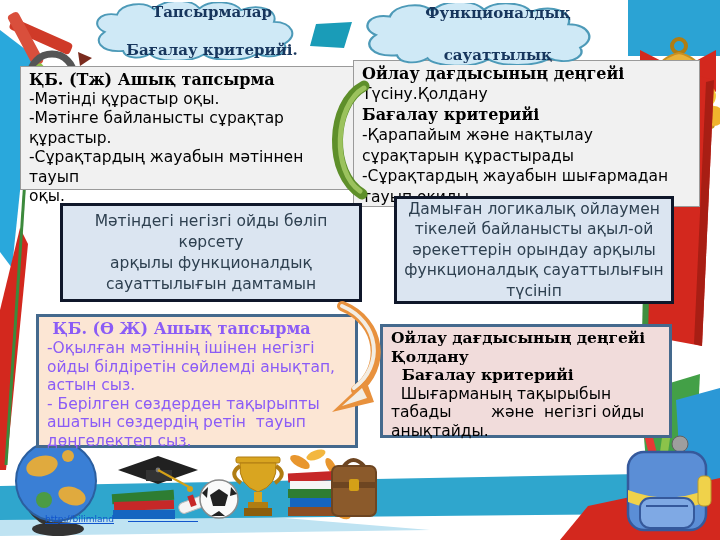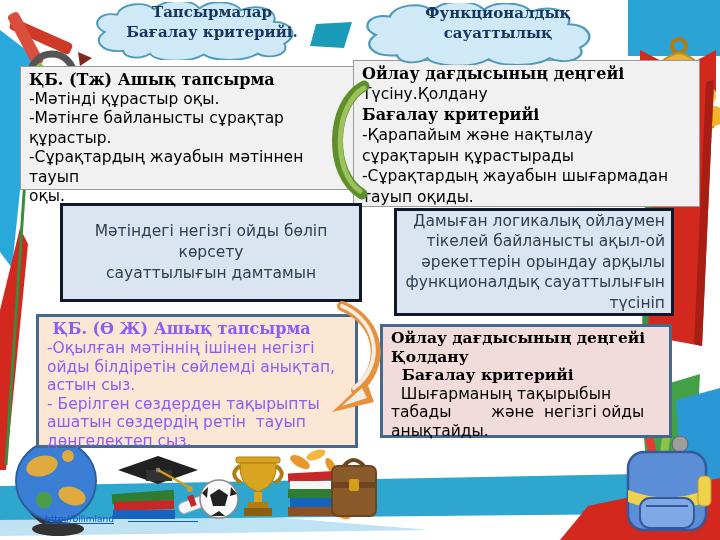--- a/index.html
+++ b/index.html
@@ -16,30 +16,30 @@
   .peach{background:#fce6d4;border:3px solid #44698d;padding:2px 8px;color:#8b5cf6;}
   .pink{background:#f1dcdb;border:3px solid #44698d;padding:2px 8px;color:#000;}
 
   .serif{font-family:"DejaVu Serif","Liberation Serif",serif;font-weight:bold;}
   .ln{white-space:pre-wrap;}
   #task1{left:20px;top:66px;width:336px;height:124px;font-size:15.5px;line-height:19.4px;}
   #task1 .serif{font-size:16px;line-height:21px;}
   #level1{left:353px;top:60px;width:347px;height:147px;font-size:15.5px;line-height:20.4px;}
   #level1 .serif{font-size:16px;line-height:21px;}
   #goal1{left:60px;top:203px;width:302px;height:99px;font-size:15.5px;line-height:21px;}
-  #goal2{left:394px;top:208px;width:280px;height:108px;font-size:15.5px;line-height:20.4px;align-items:flex-end;}
+  #goal2{left:394px;top:196px;width:280px;height:108px;font-size:15.5px;line-height:20.4px;}
   #task2{left:36px;top:314px;width:322px;height:134px;font-size:15.5px;line-height:18.6px;}
   #task2 .serif{font-size:16px;line-height:20px;}
   #level2{left:380px;top:324px;width:292px;height:114px;font-size:15.5px;line-height:18.6px;}
   #level2 .serif{font-size:15.5px;line-height:18.6px;}
 
   .cloud{position:absolute;z-index:3;}
   .cloud svg{position:absolute;left:0;top:0;width:100%;height:100%;}
   .cloud-text{position:relative;width:100%;height:100%;display:flex;flex-direction:column;
-      align-items:center;justify-content:flex-start;text-align:center;color:#17365d;
+      align-items:center;justify-content:space-between;text-align:center;color:#17365d;
       font-family:"DejaVu Serif","Liberation Serif",serif;font-weight:bold;font-size:15px;line-height:20px;}
 
   .footer-link{position:absolute;left:5px;top:514px;z-index:4;font-size:9px;color:#1155cc;
       text-decoration:underline;font-family:"DejaVu Sans","Liberation Sans",sans-serif;padding-left:40px;}
   .footer-link::after{content:"";display:inline-block;width:70px;border-bottom:1px solid #1155cc;
       vertical-align:baseline;margin-left:14px;}
 </style>
 </head>
 <body>
 
@@ -211,20 +211,21 @@
     <div class="ln">Түсіну.Қолдану</div>
     <div class="serif">Бағалау критерийі</div>
     <div class="ln">-Қарапайым және нақтылау</div>
     <div class="ln">сұрақтарын құрастырады</div>
     <div class="ln">-Сұрақтардың жауабын шығармадан</div>
     <div class="ln">тауып оқиды.</div>
   </div>
 
   <div class="box blue" id="goal1">
     <div class="ln">Мәтіндегі негізгі ойды бөліп көрсету</div>
+    <div class="ln">арқылы функционалдық</div>
     <div class="ln">сауаттылығын дамтамын</div>
   </div>
 
   <div class="box blue" id="goal2">
     <div class="ln">Дамыған логикалық ойлаумен</div>
     <div class="ln">тікелей байланысты ақыл-ой</div>
     <div class="ln">әрекеттерін орындау арқылы</div>
     <div class="ln">функционалдық сауаттылығын</div>
     <div class="ln">түсініп</div>
   </div>

